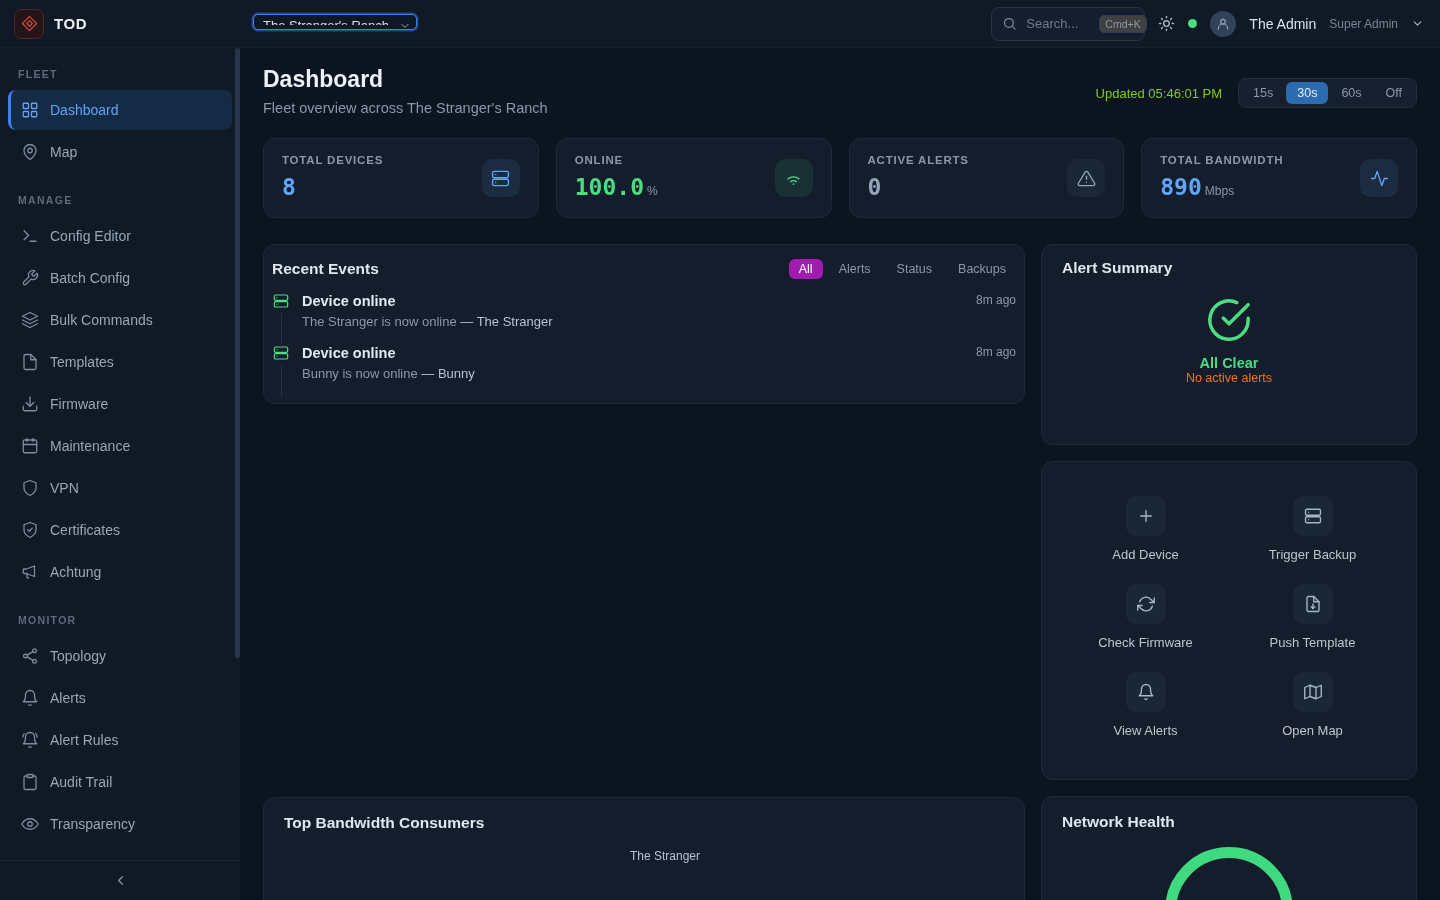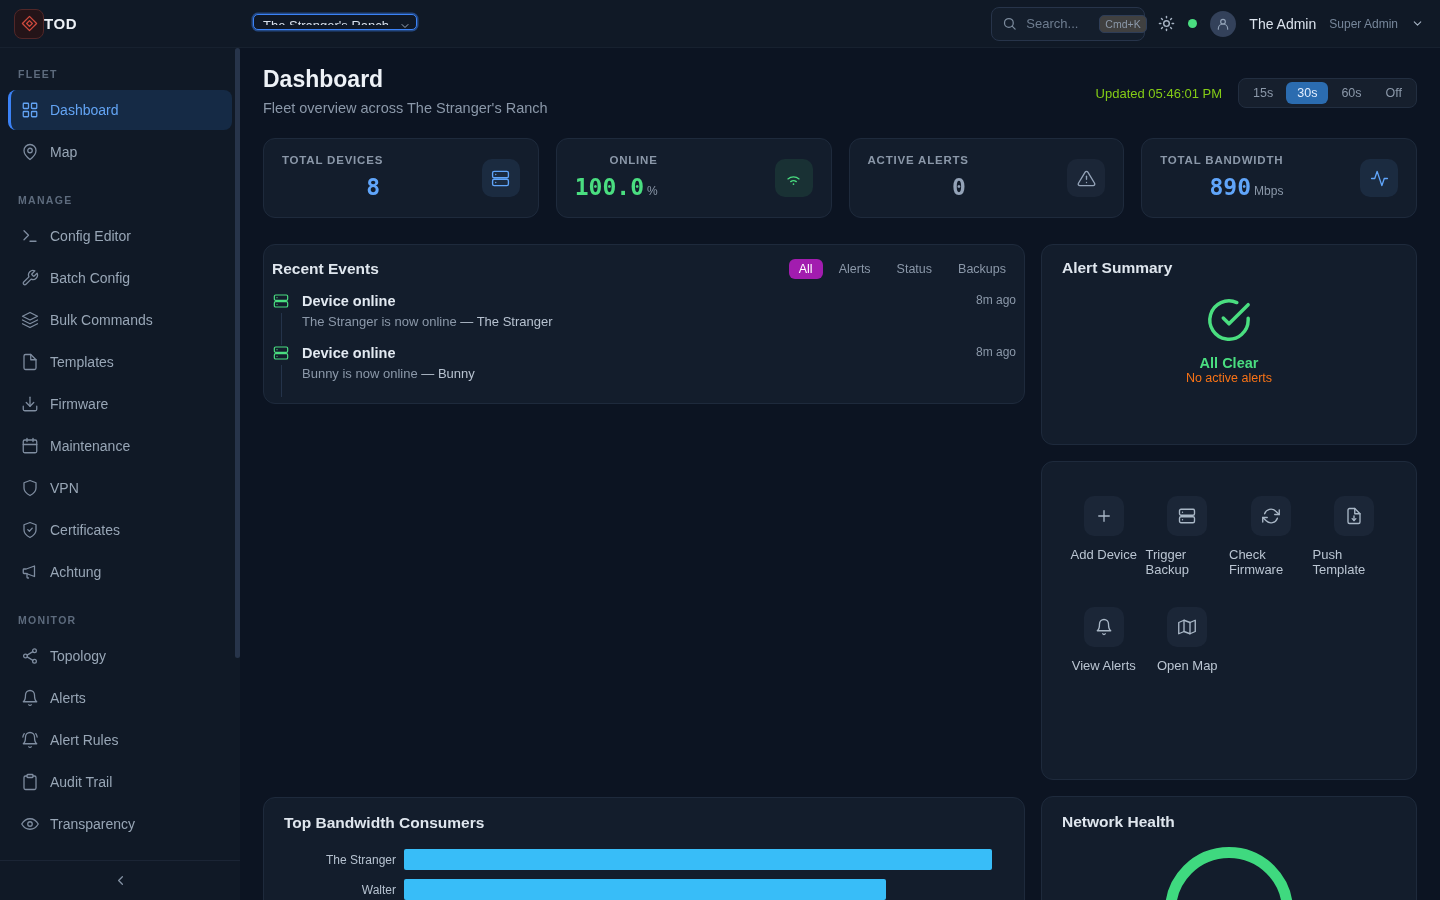--- a/index.html
+++ b/index.html
@@ -6,21 +6,21 @@
   html,body { margin:0; padding:0; }
   body {
     width:1440px; height:900px; overflow:hidden;
     background:#0c1422; color:#dbe4ee;
     font-family:"Liberation Sans", sans-serif;
   }
   svg { display:block; }
 
   
   .topbar { height:48px; display:flex; align-items:center; background:#101926; border-bottom:1px solid #17212f; padding-right:16px; }
-  .brand { width:240px; flex-shrink:0; display:flex; align-items:center; padding-left:14px; }
+  .brand { width:240px; flex-shrink:0; display:flex; align-items:center; gap:10px; padding-left:14px; }
   .logo { width:30px; height:30px; border-radius:8px; background:#241418; border:1px solid #512728; display:flex; align-items:center; justify-content:center; color:#cf4a3d; }
   .brand-name { font-weight:700; font-size:15px; letter-spacing:.6px; color:#edf1f6; }
   .site-select-wrap { position:relative; margin-left:13px; }
   .site-select-wrap select { appearance:none; -webkit-appearance:none; background:#0f1826; border:1px solid #3b82f6; box-shadow:0 0 0 1.5px rgba(59,130,246,.45); border-radius:5px; color:#d7e0ec; font-size:13px; padding:3px 26px 4px 9px; height:16px; font-family:inherit; }
   .select-chevron { position:absolute; right:6px; top:6px; color:#9aa7b8; pointer-events:none; }
   .topbar-right { margin-left:auto; display:flex; align-items:center; gap:13px; }
   .search-box { display:flex; align-items:center; gap:7px; background:#141e2c; border:1px solid #27344a; border-radius:8px; height:34px; padding:0 8px 0 10px; width:154px; }
   .search-box input { background:transparent; border:none; outline:none; color:#aeb9c7; font-size:13px; width:68px; font-family:inherit; }
   .search-box input::placeholder { color:#6e7d90; }
   .kbd { font-size:10.5px; color:#8b98a9; background:#404040; border:1px solid #2e3d57; border-radius:5px; padding:2px 5px; white-space:nowrap; }
@@ -50,21 +50,21 @@
   .subtitle { margin-top:7px; font-size:14.5px; color:#8b98a9; }
   .head-right { display:flex; align-items:center; gap:16px; margin-top:12px; }
   .updated { font-size:13px; color:#84cc16; }
   .segmented { display:flex; background:#161f2d; border:1px solid #222e40; border-radius:8px; padding:3px; gap:2px; }
   .seg-btn { padding:4px 11px; font-size:12.5px; color:#8b98a9; border-radius:6px; background:none; border:none; cursor:pointer; font-family:inherit; }
   .seg-btn.active { background:#2b6cb0; color:#e3eeff; }
 
   
   .stats { display:grid; grid-template-columns:repeat(4,1fr); gap:17px; margin-top:22px; }
   .card { background:#131d2c; border:1px solid #1e2a3c; border-radius:12px; }
-  .stat-card { padding:15px 18px; display:flex; justify-content:space-between; height:80px;text-align:right; }
+  .stat-card { padding:15px 18px; display:flex; justify-content:space-between; height:80px; }
   .stat-label { font-size:11.5px; letter-spacing:.8px; color:#8b98a9; font-weight:600; }
   .stat-value { font-family:"DejaVu Sans Mono", monospace; font-size:23px; font-weight:700; margin-top:8px; }
   .stat-unit { font-size:12px; color:#8b98a9; font-weight:400; margin-left:3px; font-family:"Liberation Sans", sans-serif; }
   .stat-iconbox { width:38px; height:38px; border-radius:10px; display:flex; align-items:center; justify-content:center; align-self:center; }
   .acc-blue  .stat-value { color:#60a5fa; } .acc-blue  .stat-iconbox { background:rgba(96,165,250,.10); color:#60a5fa; }
   .acc-green .stat-value { color:#4ade80; } .acc-green .stat-iconbox { background:rgba(74,222,128,.10); color:#4ade80; }
   .acc-gray  .stat-value { color:#94a3b8; } .acc-gray  .stat-iconbox { background:#1b2637; color:#94a3b8; }
 
   
   .grid { display:grid; grid-template-columns:1fr 376px; gap:16px; margin-top:26px; height:640px; }
@@ -85,34 +85,34 @@
   .event-body { flex:1; padding-bottom:16px; }
   .event-top { display:flex; justify-content:space-between; }
   .event-title { font-size:14.5px; font-weight:600; color:#e2e9f1; }
   .event-time { font-size:12px; color:#8b98a9; }
   .event-sub { margin-top:5px; font-size:13px; color:#8b98a9; }
   .event-device { color:#b7c2d0; }
 
   
   .bw-panel { position:absolute; left:0; right:0; top:553px; height:400px; padding:16px 20px; }
   .bw-rows { margin-top:17px; display:flex; flex-direction:column; gap:9px; }
-  .bw-row { display:flex; align-items:center; gap:8px; }
+  .bw-row { display:flex; align-items:center; gap:8px;flex-direction:column; }
   .bw-label { width:112px; text-align:right; font-size:12px; color:#b6c2d0; flex-shrink:0; }
   .bw-track { flex:1; }
   .bw-bar { height:21px; background:#38bdf8; border-radius:2px; }
 
   
   .right-col { display:flex; flex-direction:column; gap:16px; }
   .alert-panel { height:201px; padding:14px 20px; }
   .alert-center { text-align:center; margin-top:20px; }
   .check-wrap { color:#4ade80; display:flex; justify-content:center; }
   .all-clear { color:#4ade80; font-size:14.5px; font-weight:600; margin-top:12px; }
   .no-alerts { color:#f97316; font-size:12.5px; margin-top:0; }
   .qa-panel { height:319px; padding:14px 20px; }
-  .qa-grid { display:grid; grid-template-columns:1fr 1fr 1fr 1fr; row-gap:30px; margin-top:20px; }
+  .qa-grid { display:grid; grid-template-columns:1fr 1fr; row-gap:22px; margin-top:20px; }
   .qa-item { display:flex; flex-direction:column; align-items:center; cursor:pointer; }
   .qa-btn { width:40px; height:40px; border-radius:10px; background:#1b2637; display:flex; align-items:center; justify-content:center; color:#a9b7c6; }
   .qa-label { margin-top:11px; font-size:13px; color:#bac5d2; }
   .nh-panel { height:290px; padding:16px 20px; }
   .nh-ring { width:128px; height:128px; border-radius:50%; border:11px solid #3fd97f; margin:16px auto 0; }
 </style>
 </head>
 <body>
 
 <header class="topbar">

